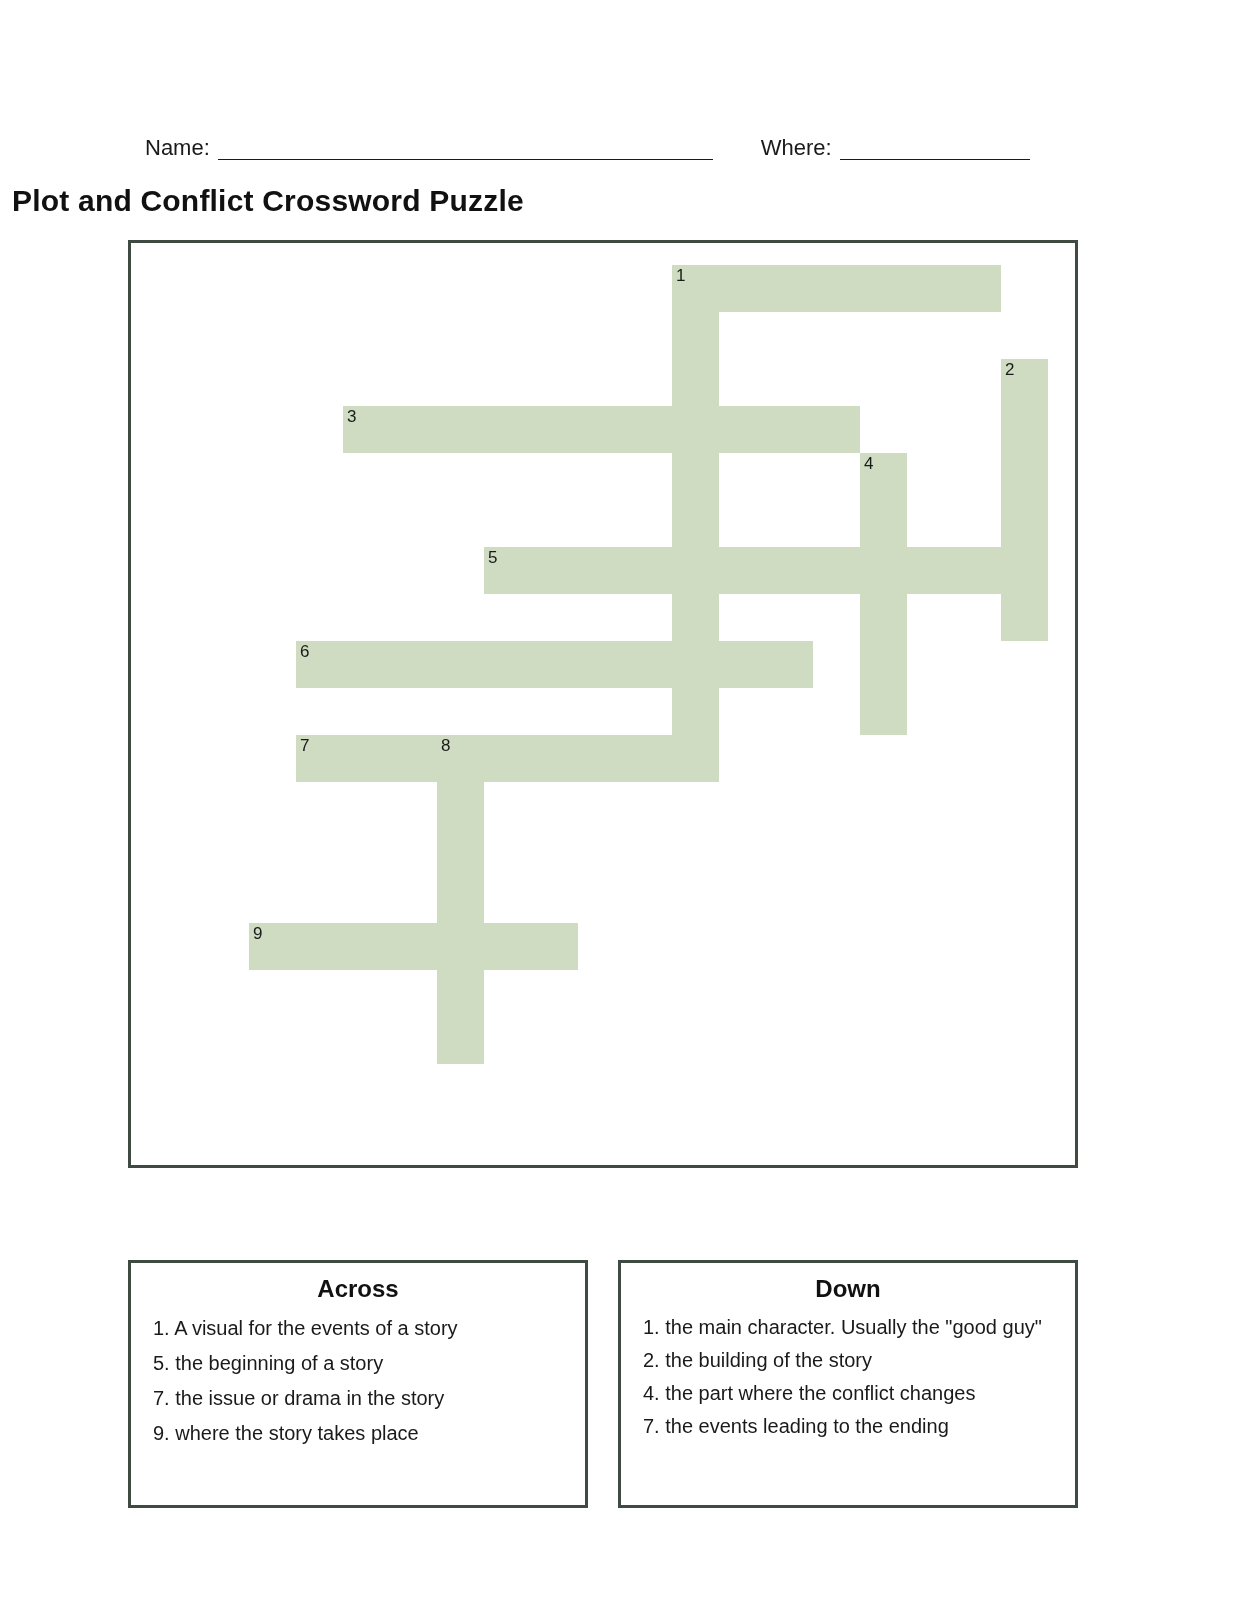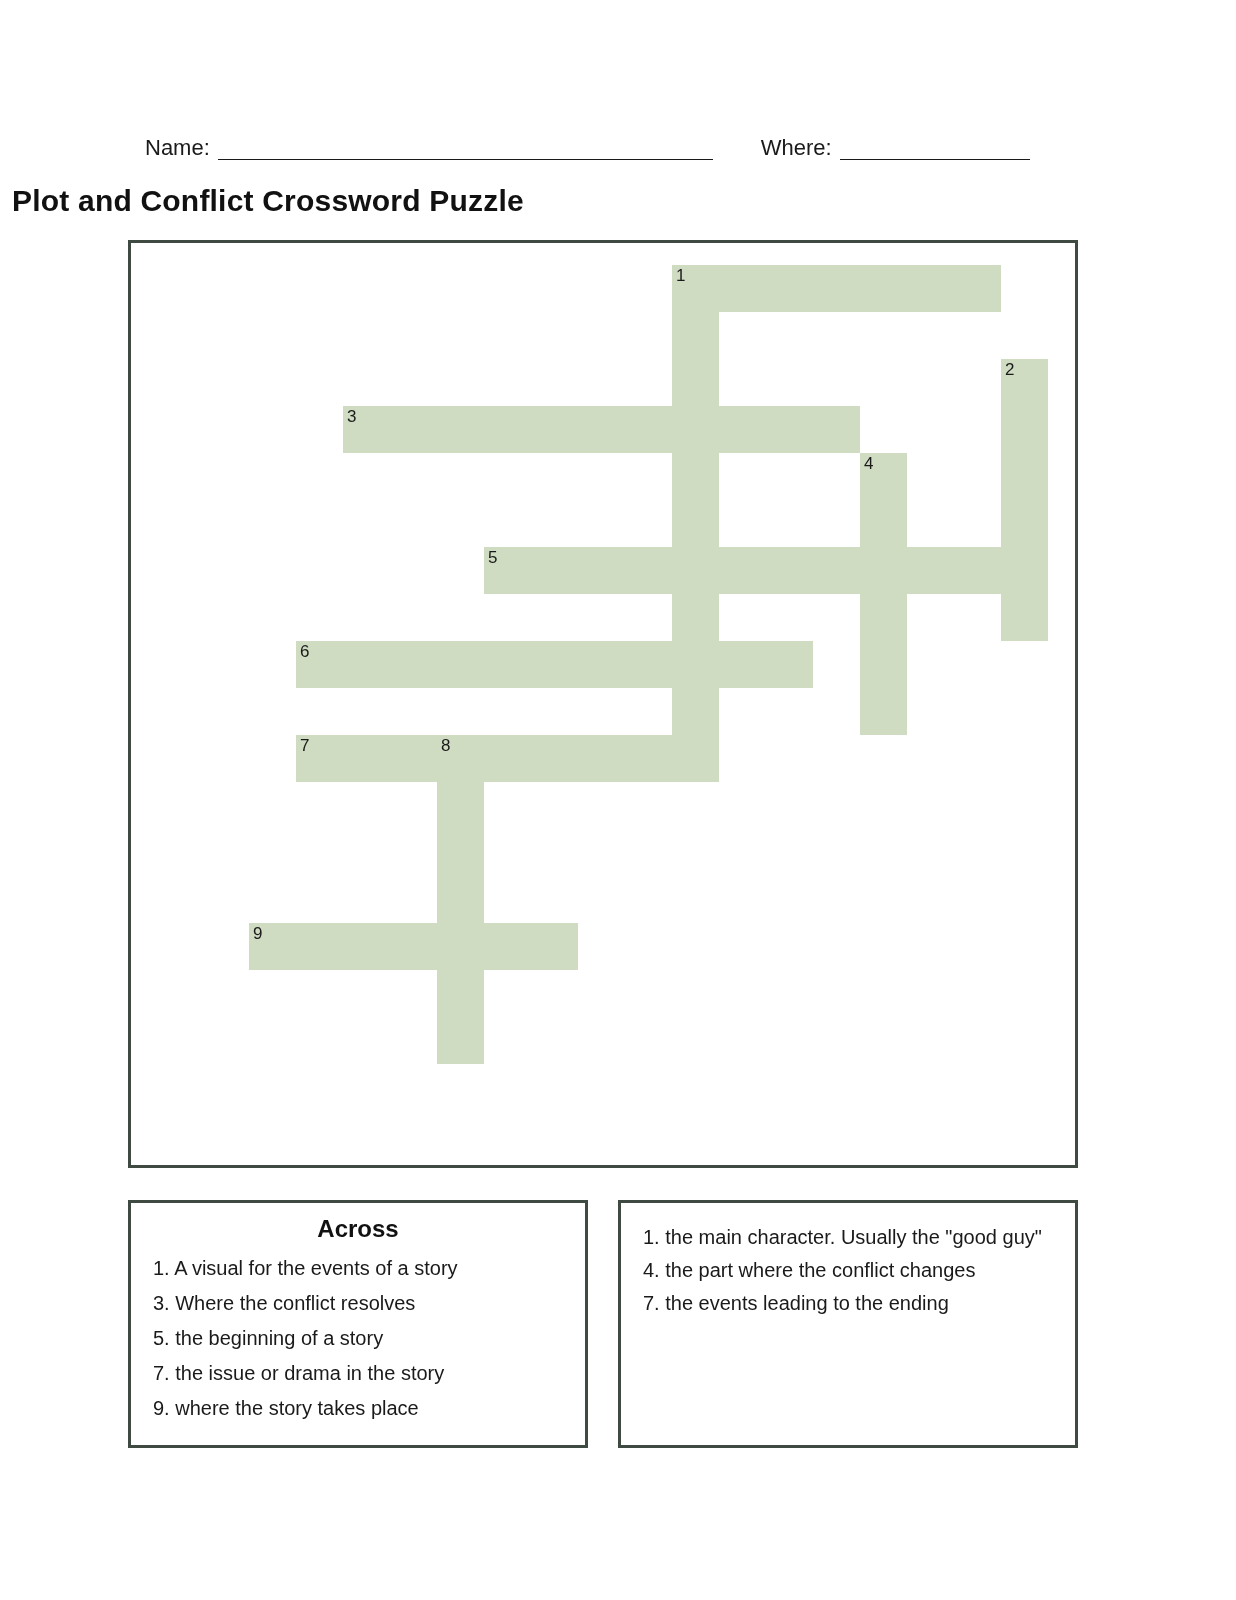--- a/index.html
+++ b/index.html
@@ -85,21 +85,21 @@
     top: 1px;
     font-size: 17px;
     line-height: 20px;
     color: #1a1a1a;
     font-family: "Liberation Sans", sans-serif;
   }
 
   
   .clue-box {
     position: absolute;
-    top: 1200px;
+    top: 1260px;
     border: 3px solid #3f4a43;
     box-sizing: border-box;
     background: #ffffff;
     padding: 10px 14px 14px 14px;
   }
   #across-box { left: 128px; width: 460px; height: 248px; }
   #down-box   { left: 618px; width: 460px; height: 248px; }
   .clue-heading {
     text-align: center;
     font-size: 24px;
@@ -231,26 +231,27 @@
       <div class="cell" style="left: 400px; top: 680px; background: rgb(207, 220, 194);"></div>
       <div class="cell" style="left: 306px; top: 727px; background: rgb(207, 220, 194);"></div>
       <div class="cell" style="left: 306px; top: 774px; background: rgb(207, 220, 194);"></div>
     </div>
 </div>
 
 <div class="clue-box" id="across-box">
   <div class="clue-heading">Across</div>
   <ul class="clue-list" id="across-list">
       <li>1. A visual for the events of a story</li>
-      <li>3. Where the conflict resolves</li>
       <li>5. the beginning of a story</li>
       <li>7. the issue or drama in the story</li>
       <li>9. where the story takes place</li>
     </ul>
 </div>
 
 <div class="clue-box" id="down-box">
+  <div class="clue-heading">Down</div>
   <ul class="clue-list" id="down-list">
       <li>1. the main character. Usually the "good guy"</li>
+      <li>2. the building of the story</li>
       <li>4. the part where the conflict changes</li>
       <li>7. the events leading to the ending</li>
     </ul>
 </div>
 
 </body></html>

